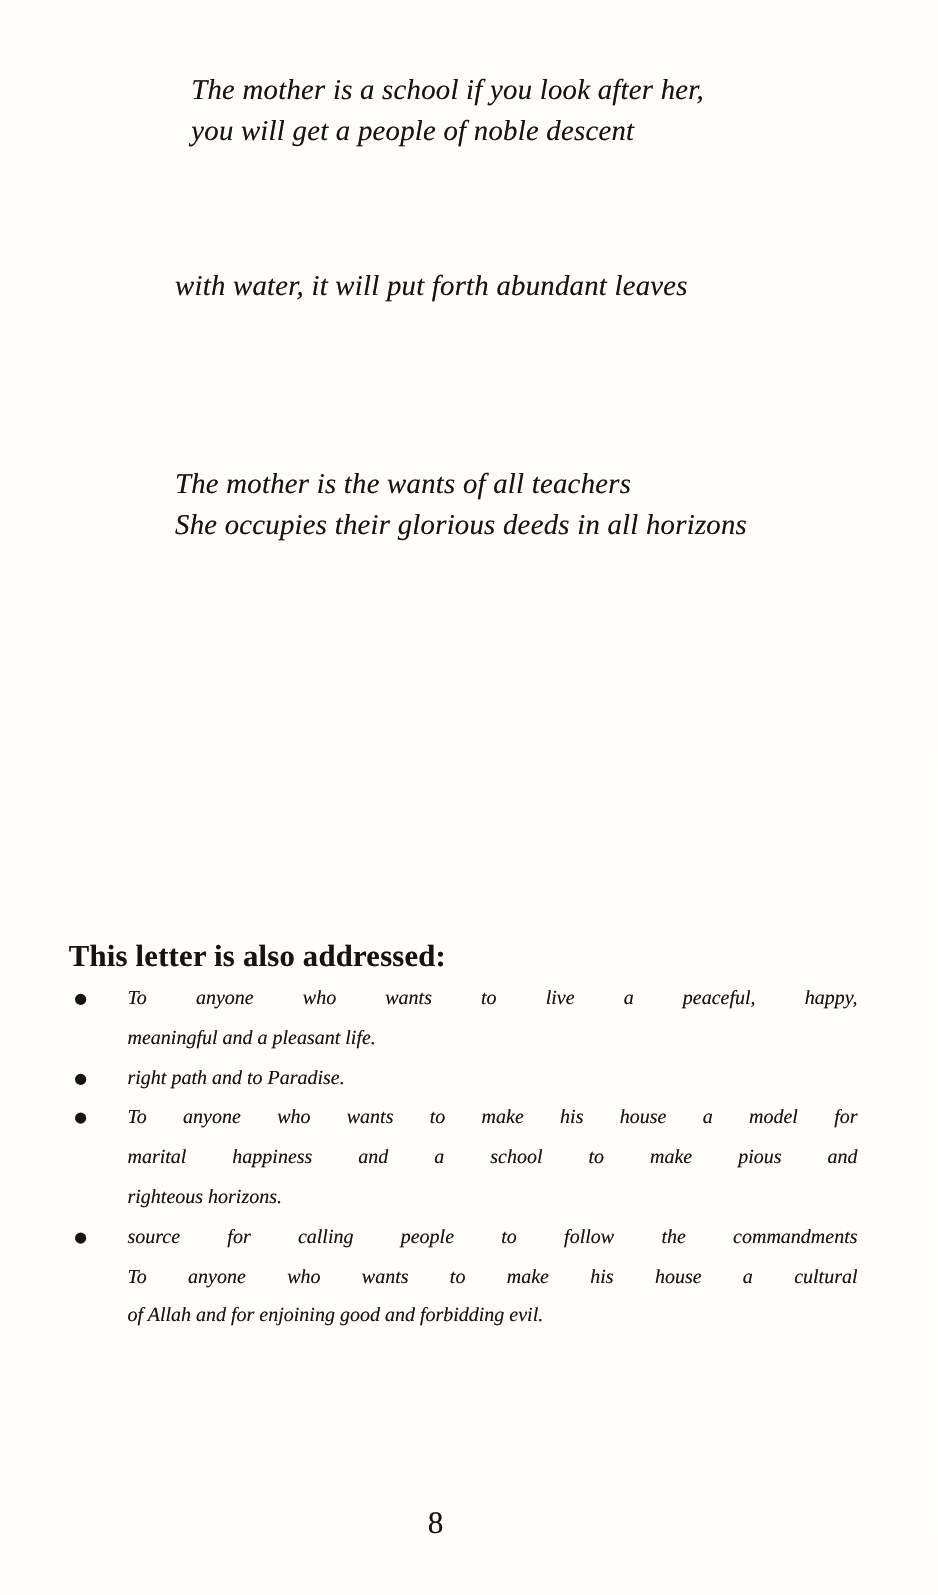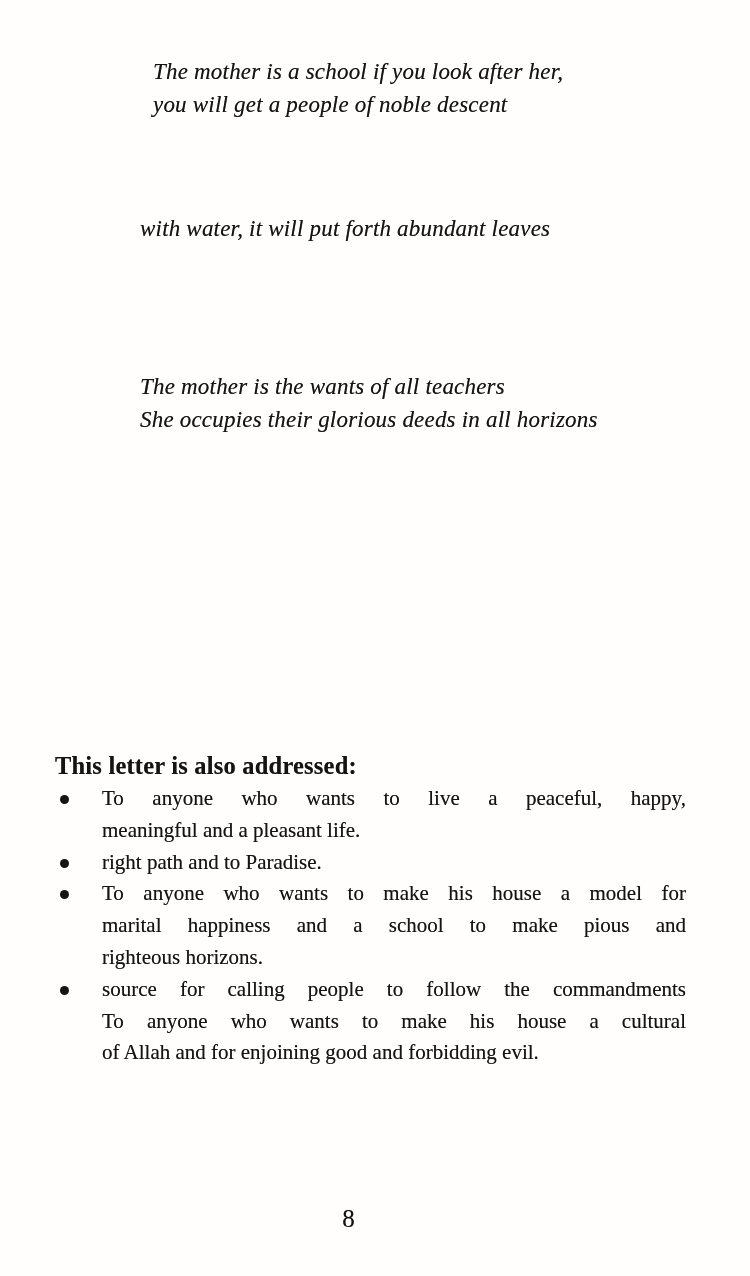--- a/index.html
+++ b/index.html
@@ -36,22 +36,23 @@
     font-size: 24.5px;
     font-weight: bold;
     letter-spacing: 0.2px;
     margin-top: 36px;
   }
   .bullet-list {
     position: absolute;
     left: 55px;
     top: 783px;
     width: 631px;
-    font-size: 21px;
+    font-size: 16px;
     line-height: 31.8px;
+    font-style: italic;
   }
   .bullet-item {
     position: relative;
     padding-left: 47px;
   }
   .bullet-dot {
     position: absolute;
     left: 5px;
     top: 12px;
     width: 9px;

